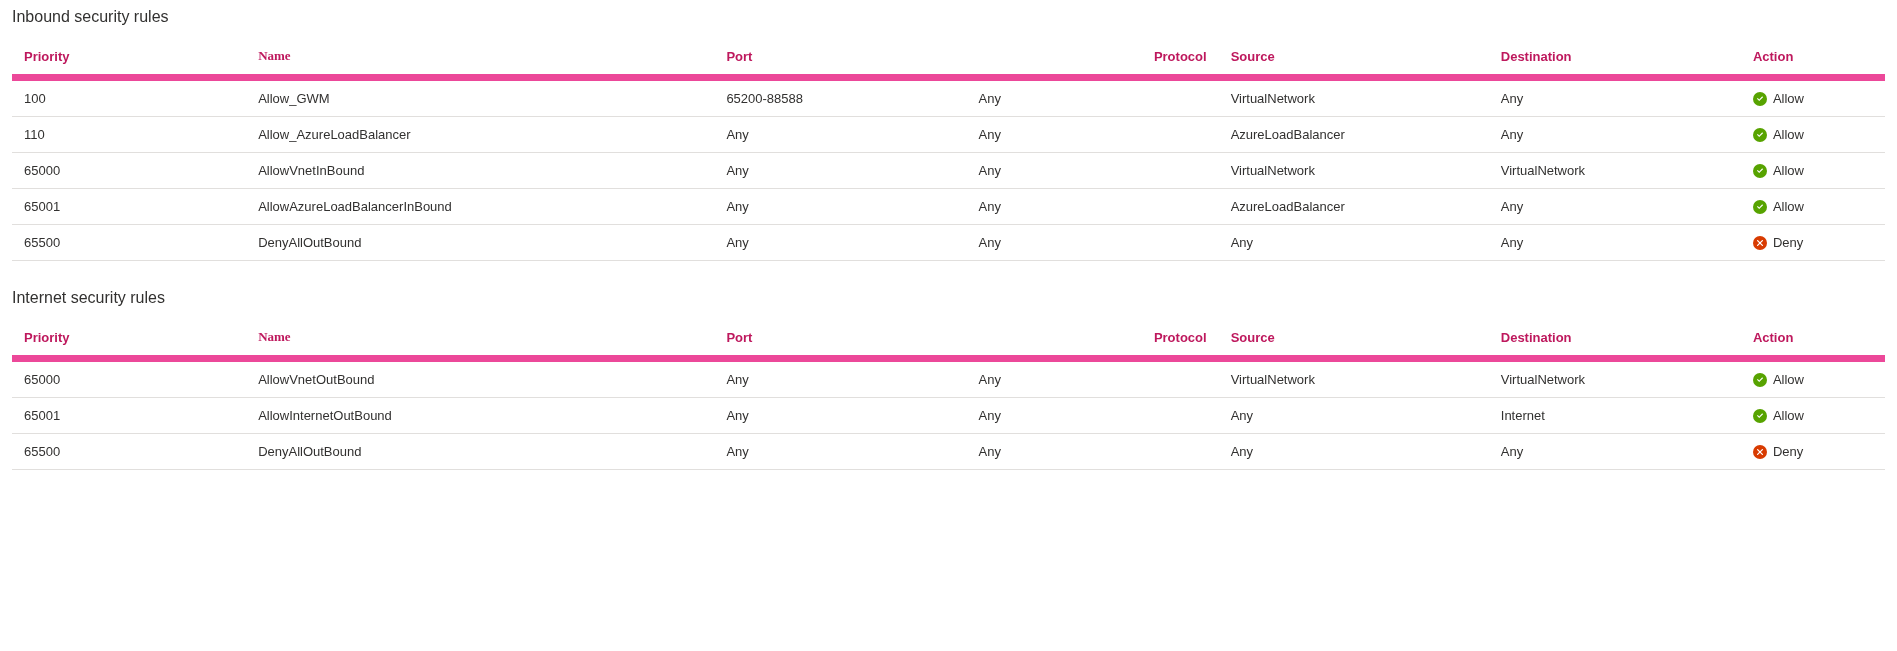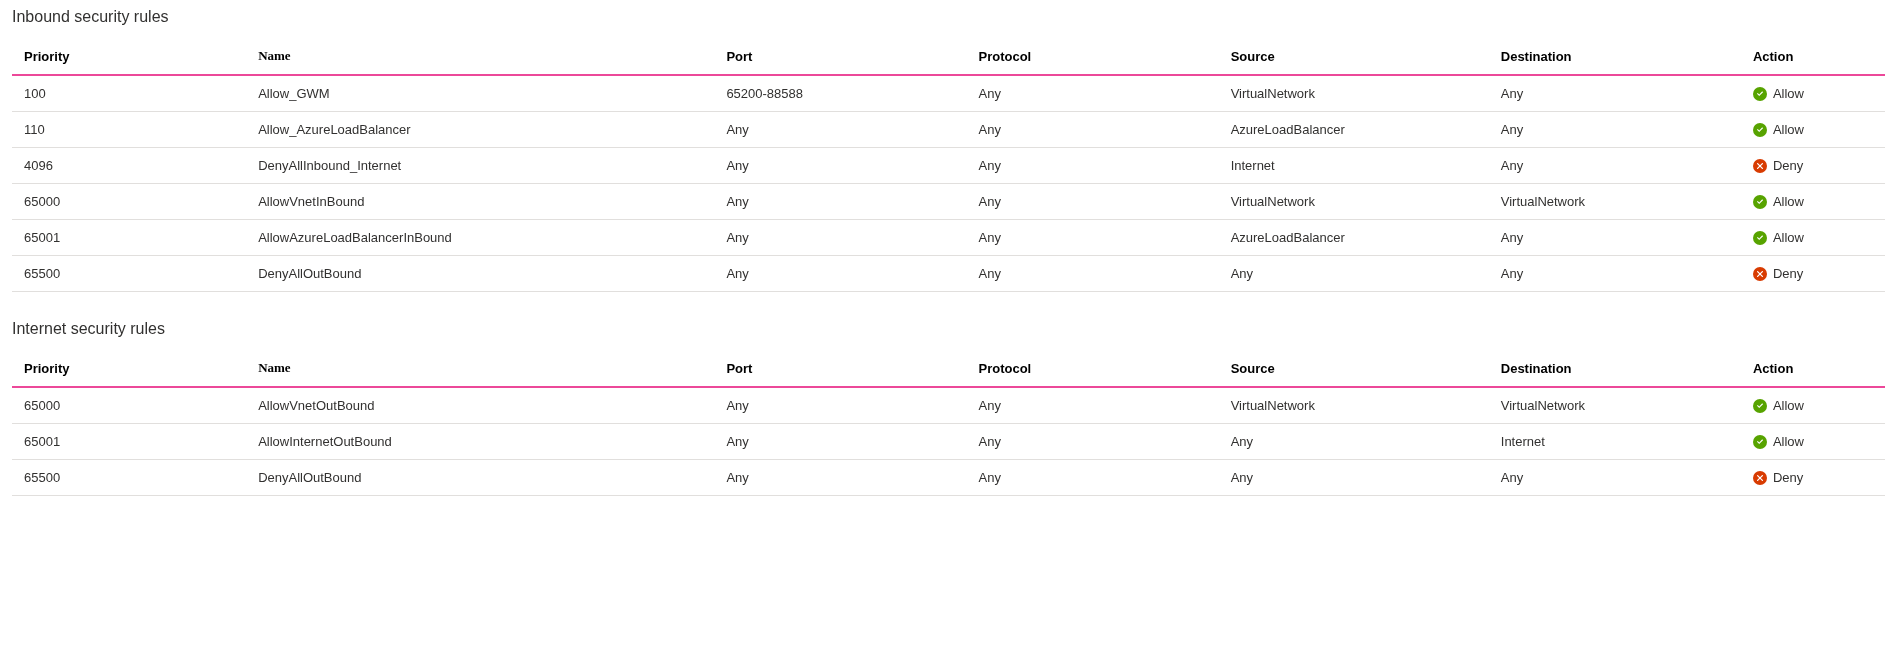--- a/index.html
+++ b/index.html
@@ -26,37 +26,37 @@
     }
     table {
       width: 100%;
       border-collapse: collapse;
       table-layout: fixed;
     }
     thead th {
       text-align: left;
       font-weight: 600;
       font-size: 13px;
-      color: #000000;
+      color: #be185d;
       padding: 10px 12px;
-      border-bottom: 2px solid #ec4899;
+      border-bottom: 7px solid #ec4899;
     }
     tbody td {
       padding: 10px 12px;
       border-bottom: 1px solid #e1dfdd;
       font-size: 13px;
       color: #323130;
       white-space: nowrap;
       overflow: hidden;
       text-overflow: ellipsis;
     }
     .col-priority { width: 13%; }
     .col-name { width: 26%; font-family: Liberation Serif, serif; }
     .col-port { width: 14%; }
-    .col-protocol { width: 14%; }
+    .col-protocol { width: 14%; text-align: right; }
     .col-source { width: 15%; }
     .col-destination { width: 14%; }
     .col-action { width: 8%; }
     .action-cell {
       display: flex;
       align-items: center;
       gap: 6px;
     }
     .icon-circle {
       width: 14px;
@@ -128,38 +128,20 @@
                 <span class="icon-circle icon-allow">
                   <svg viewBox="0 0 10 10">
                     <path d="M4 7.5L1.2 4.7l1-1L4 5.5l3.8-3.8 1 1z"></path>
                   </svg>
                 </span>
                 <span>Allow</span>
               </div>
             </td>
           </tr>
           <tr>
-            <td>4096</td>
-            <td>DenyAllInbound_Internet</td>
-            <td>Any</td>
-            <td>Any</td>
-            <td>Internet</td>
-            <td>Any</td>
-            <td>
-              <div class="action-cell">
-                <span class="icon-circle icon-deny">
-                  <svg viewBox="0 0 10 10">
-                    <path d="M2 2l6 6M8 2l-6 6" stroke="#fff" stroke-width="1.6" fill="none" stroke-linecap="round"></path>
-                  </svg>
-                </span>
-                <span>Deny</span>
-              </div>
-            </td>
-          </tr>
-          <tr>
             <td>65000</td>
             <td>AllowVnetInBound</td>
             <td>Any</td>
             <td>Any</td>
             <td>VirtualNetwork</td>
             <td>VirtualNetwork</td>
             <td>
               <div class="action-cell">
                 <span class="icon-circle icon-allow">
                   <svg viewBox="0 0 10 10">

